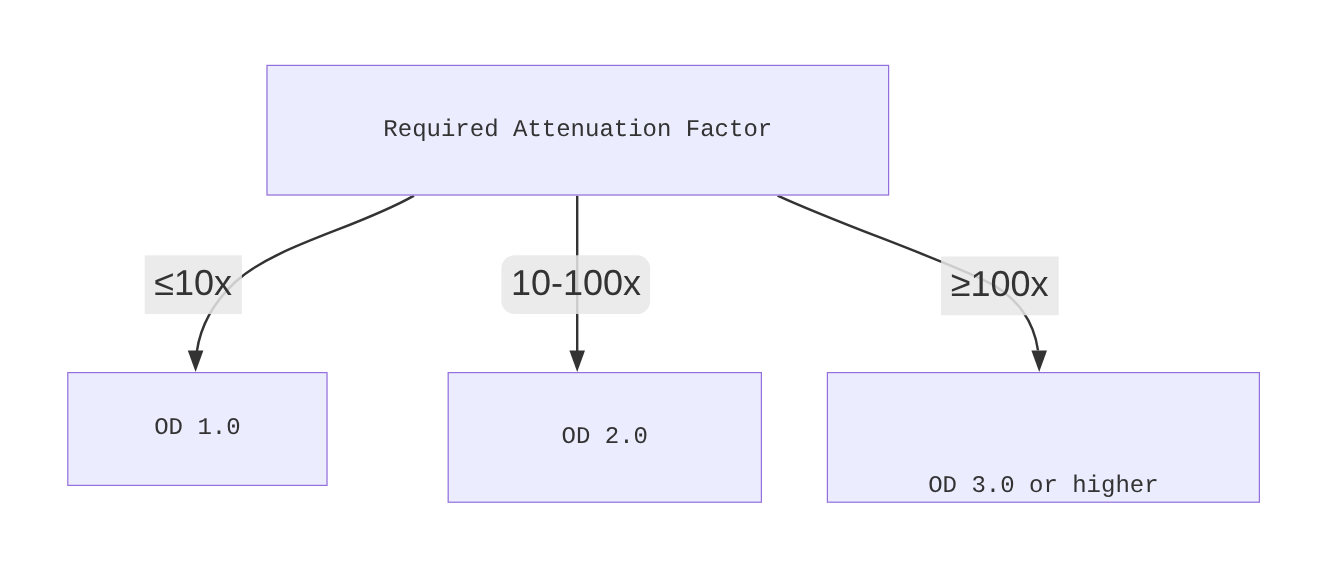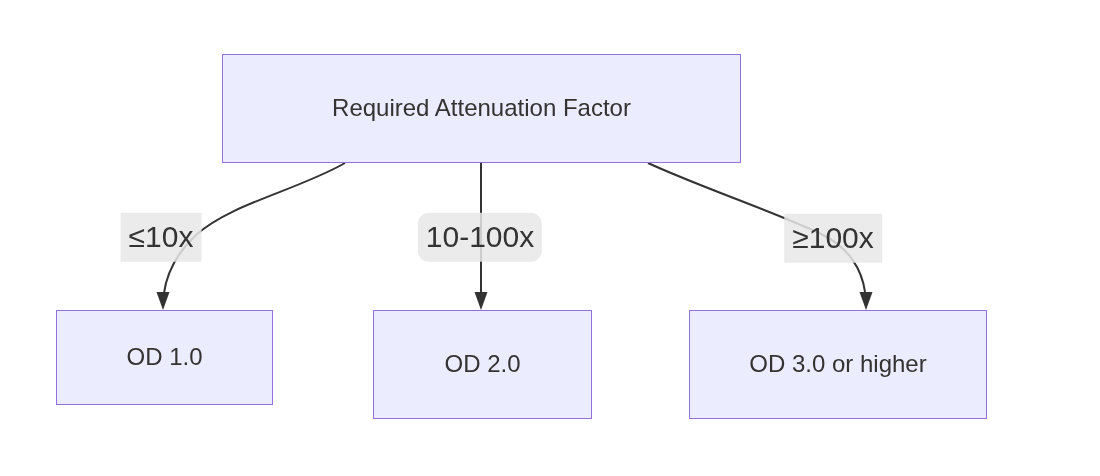--- a/index.html
+++ b/index.html
@@ -25,28 +25,29 @@
   .arrowhead { fill: #333333; stroke: none; }
   .node {
     position: absolute;
     box-sizing: border-box;
     background: #ECECFF;
     border: 1.5px solid #9370DB;
     display: flex;
     align-items: center;
     justify-content: center;
     color: #333333;
-    font-size: 24px;
+    font-size: 20px;
     line-height: 1.2;
     text-align: center;
+    font-family: Liberation Mono, monospace;
   }
   .node-root  { left: 222px; top: 54px;  width: 519px; height: 109px; }
   .node-od1   { left: 56px;  top: 310px; width: 217px; height: 95px; align-items: center; }
-  .node-od2   { left: 373px; top: 310px; width: 219px; height: 109px; }
-  .node-od3   { left: 689px; top: 310px; width: 298px; height: 109px; }
+  .node-od2   { left: 373px; top: 310px; width: 262px; height: 109px; }
+  .node-od3   { left: 689px; top: 310px; width: 361px; height: 109px; align-items: flex-end; }
   .edge-label {
     position: absolute;
     transform: translate(-50%, -50%);
     background: rgba(232,232,232,0.85);
     color: #333333;
     font-size: 30px;
     line-height: 1.35;
     padding: 4px 8px;
     white-space: nowrap;
   }

